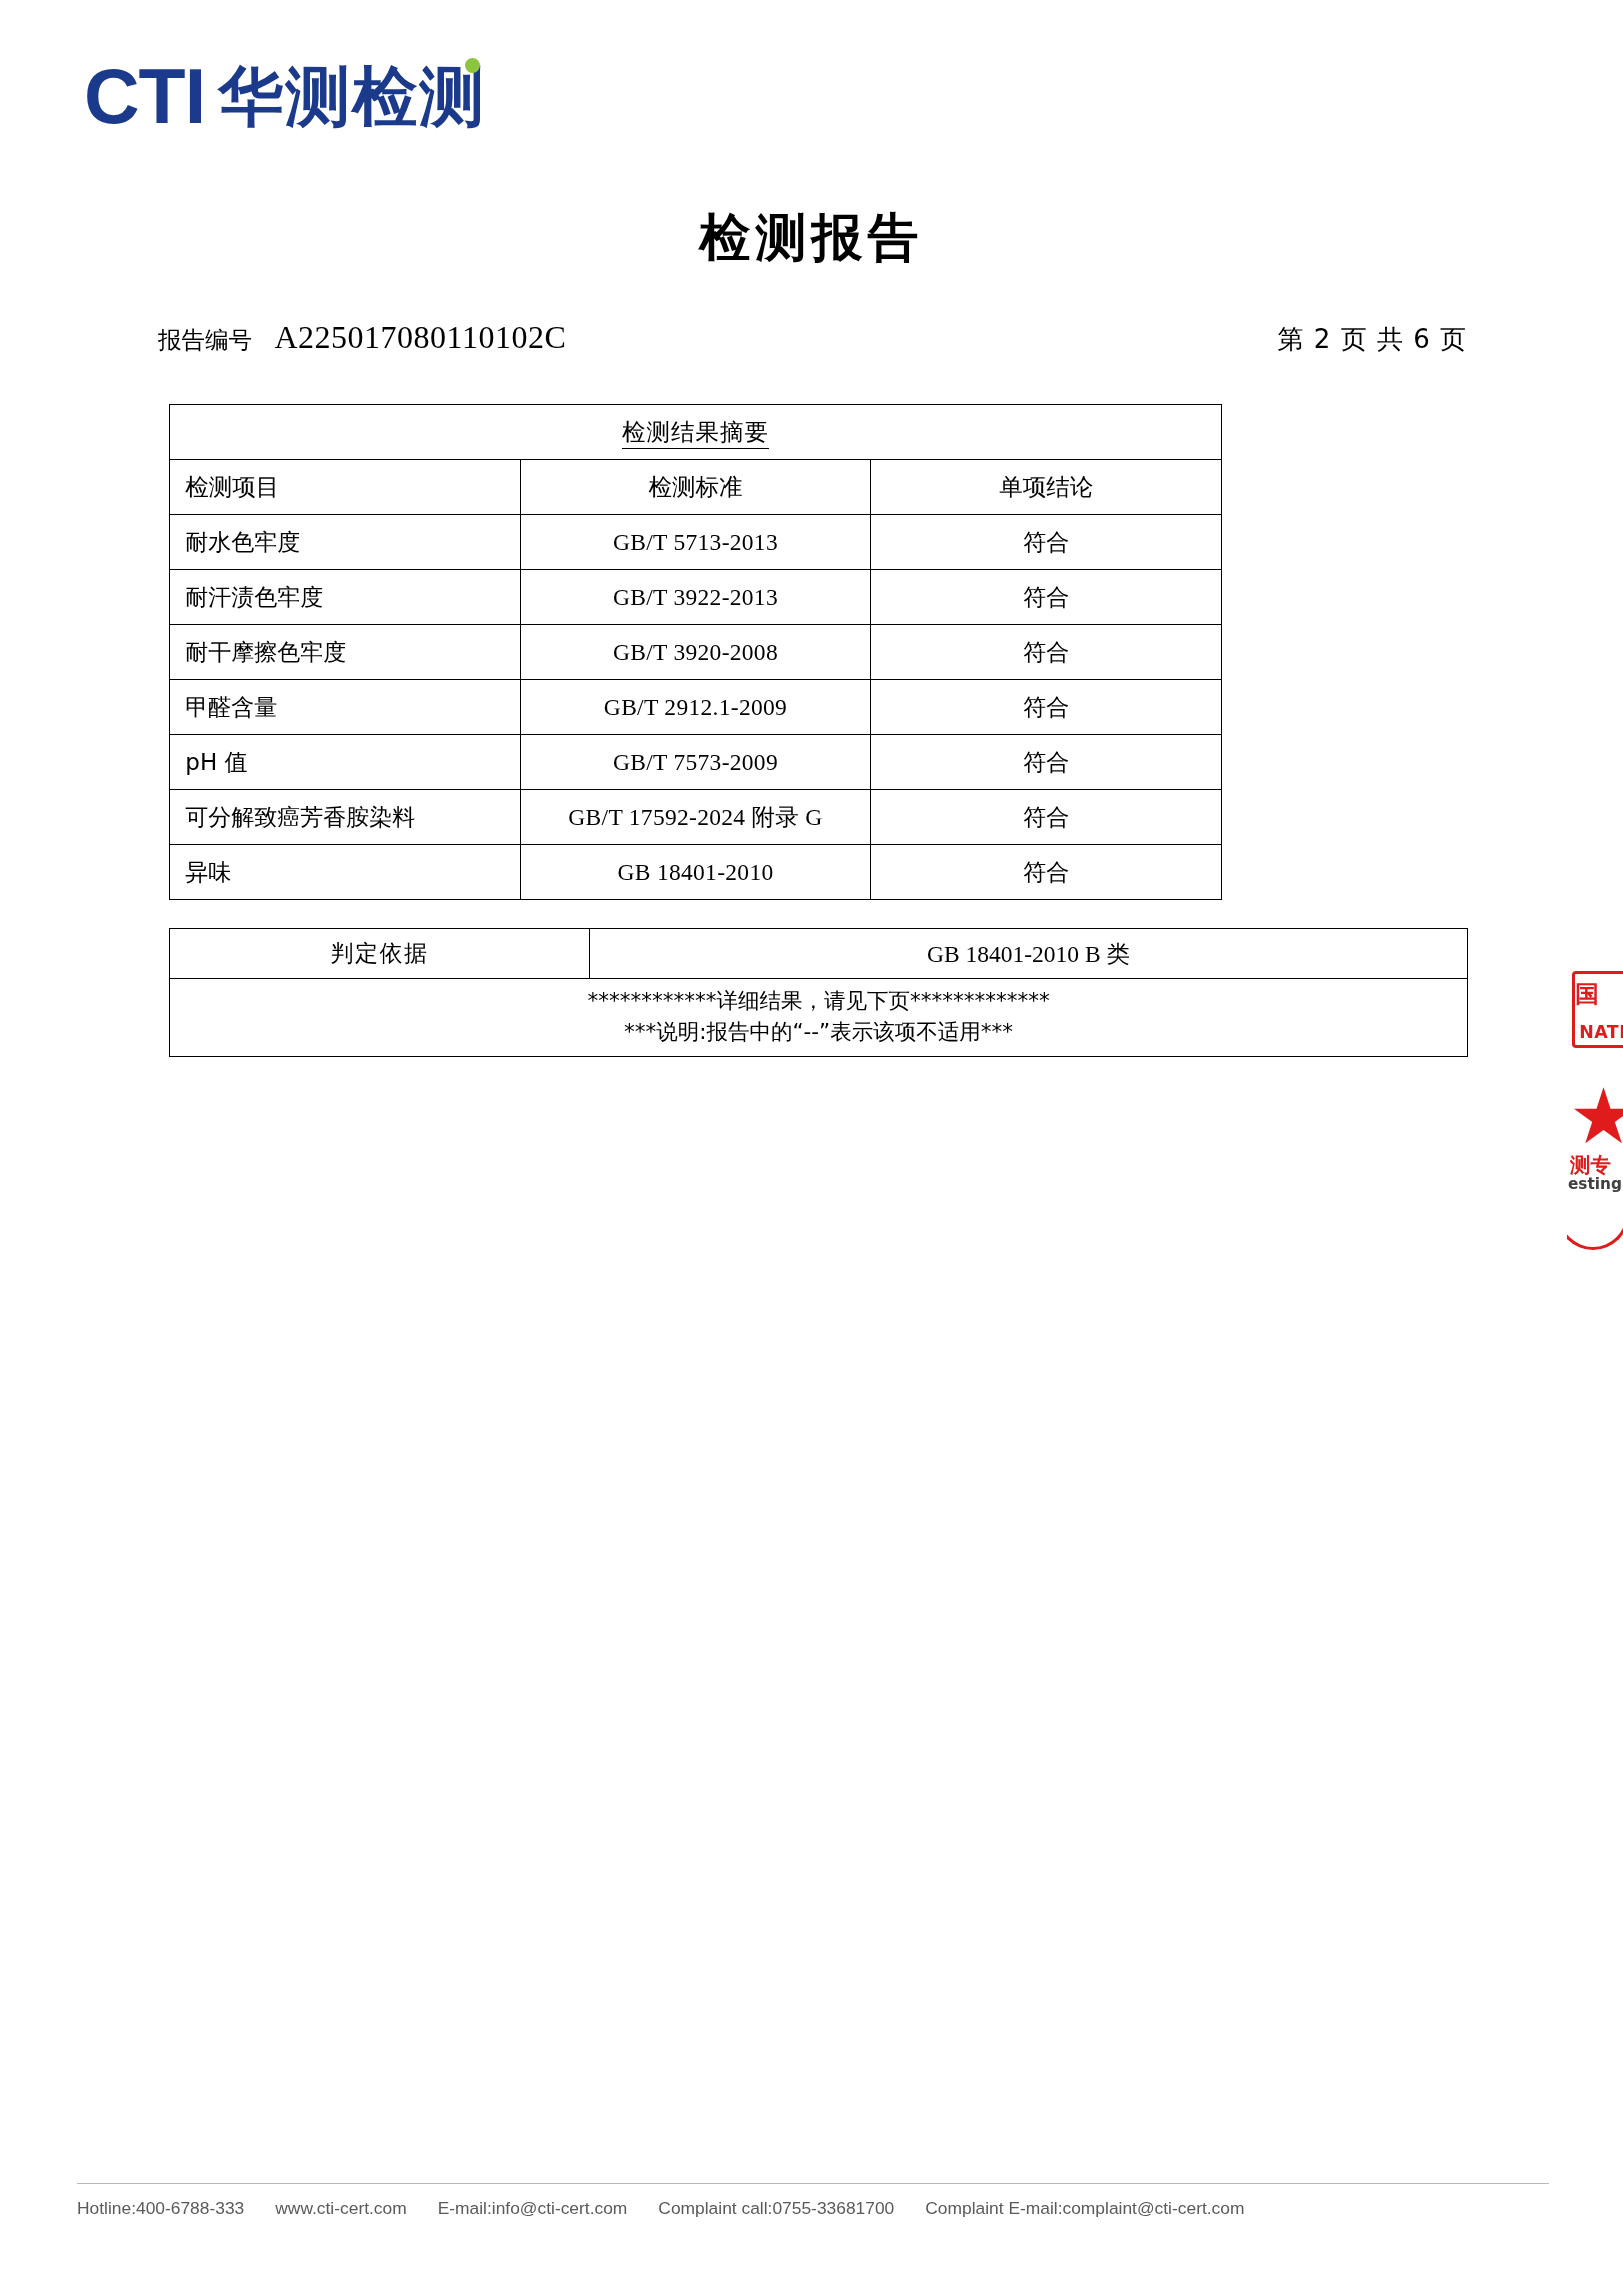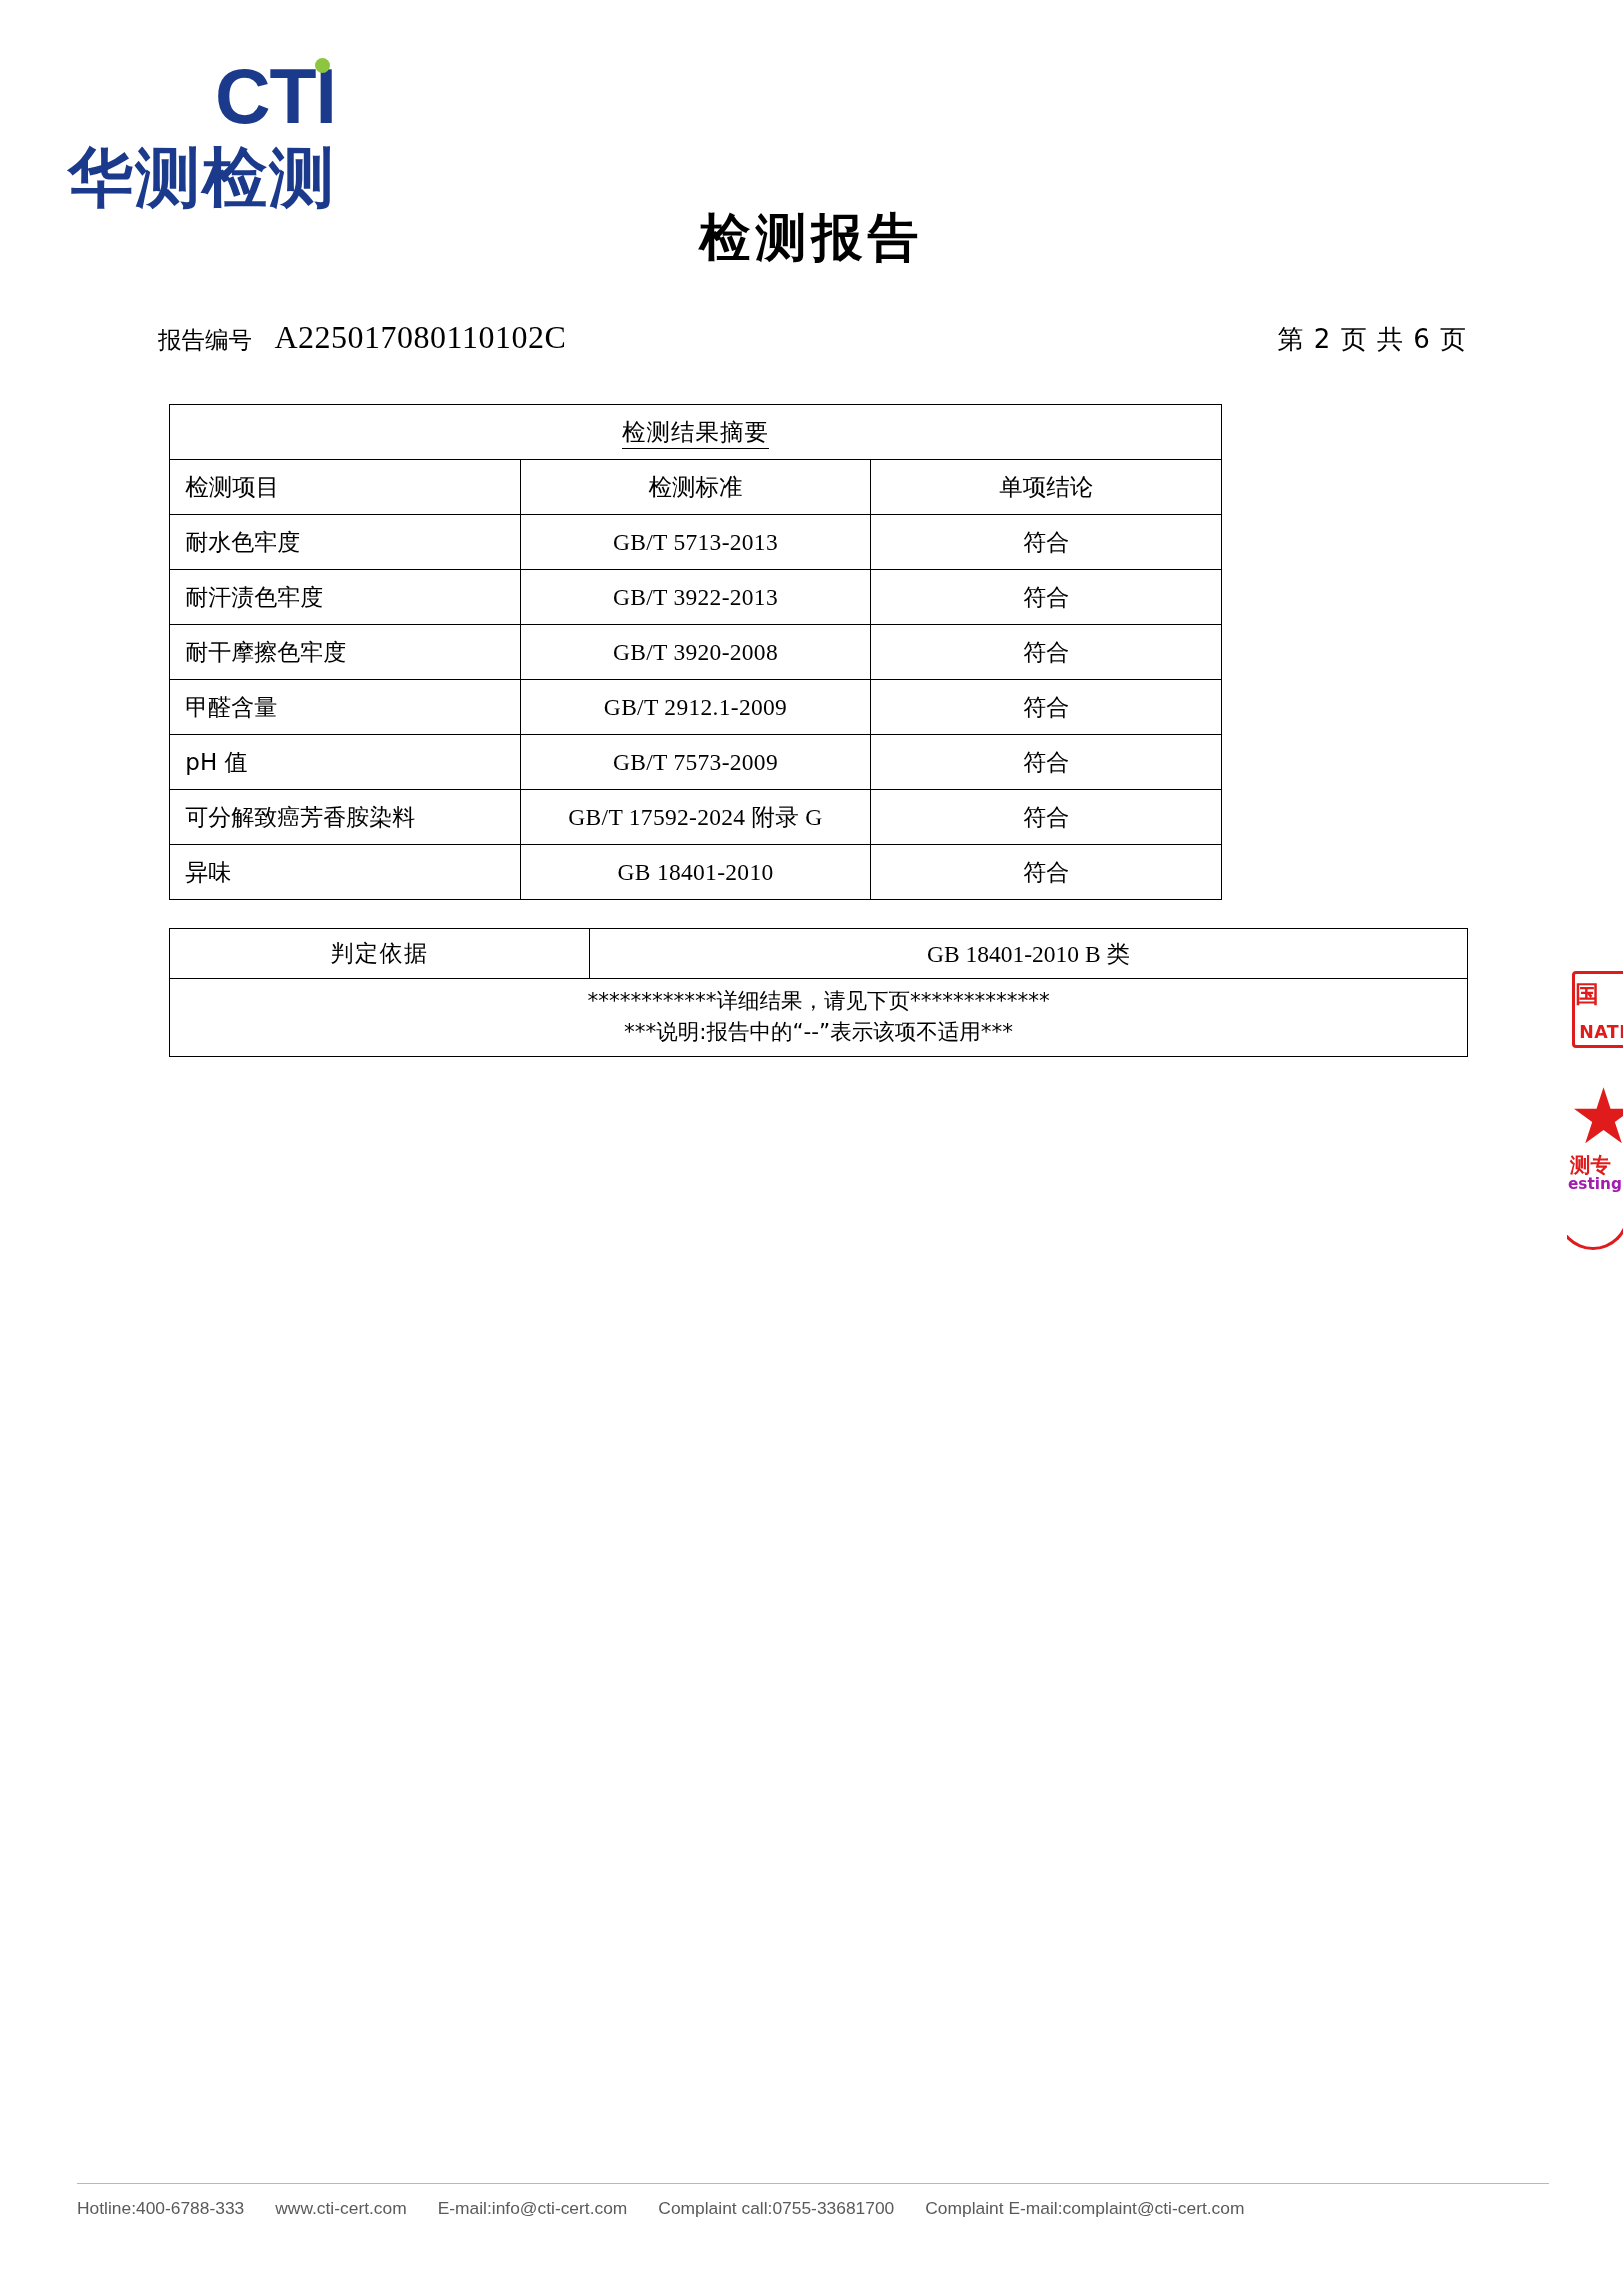--- a/index.html
+++ b/index.html
@@ -16,26 +16,25 @@
     width: 1623px;
     height: 2295px;
     background: #ffffff;
     overflow: hidden;
     box-sizing: border-box;
   }
 
   
   .logo {
     position: absolute;
-    left: 68px;
+    left: 84px;
     top: 61px;
     display: flex;
     align-items: flex-end;
     gap: 13.3px;
-    flex-direction: column;
   }
   .logo-cti {
     font-family: "Liberation Sans", sans-serif;
     font-weight: bold;
     font-size: 77px;
     line-height: 0.92;
     letter-spacing: -1px;
     color: #1b3a8c;
     position: relative;
   }
@@ -241,21 +240,21 @@
     top: 180px;
     color: #e01b1b;
     font-family: "DejaVu Sans", sans-serif;
     font-weight: bold;
     font-size: 20.4px;
   }
   .stamp-bottom-en {
     position: absolute;
     left: 1px;
     top: 204px;
-    color: #a21caf;
+    color: #404040;
     font-family: "DejaVu Sans", sans-serif;
     font-weight: bold;
     font-size: 15.3px;
   }
   .stamp-arc {
     position: absolute;
     left: -10.2px;
     top: 233px;
     width: 72px;
     height: 46px;

